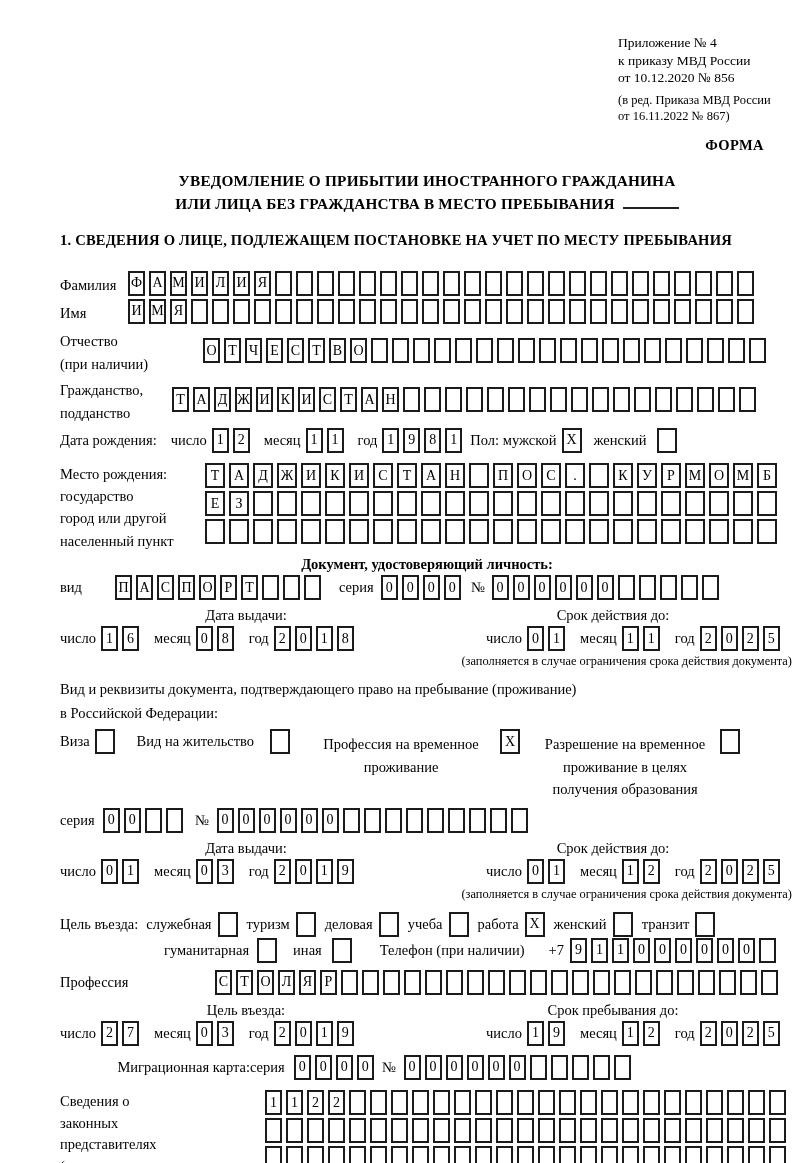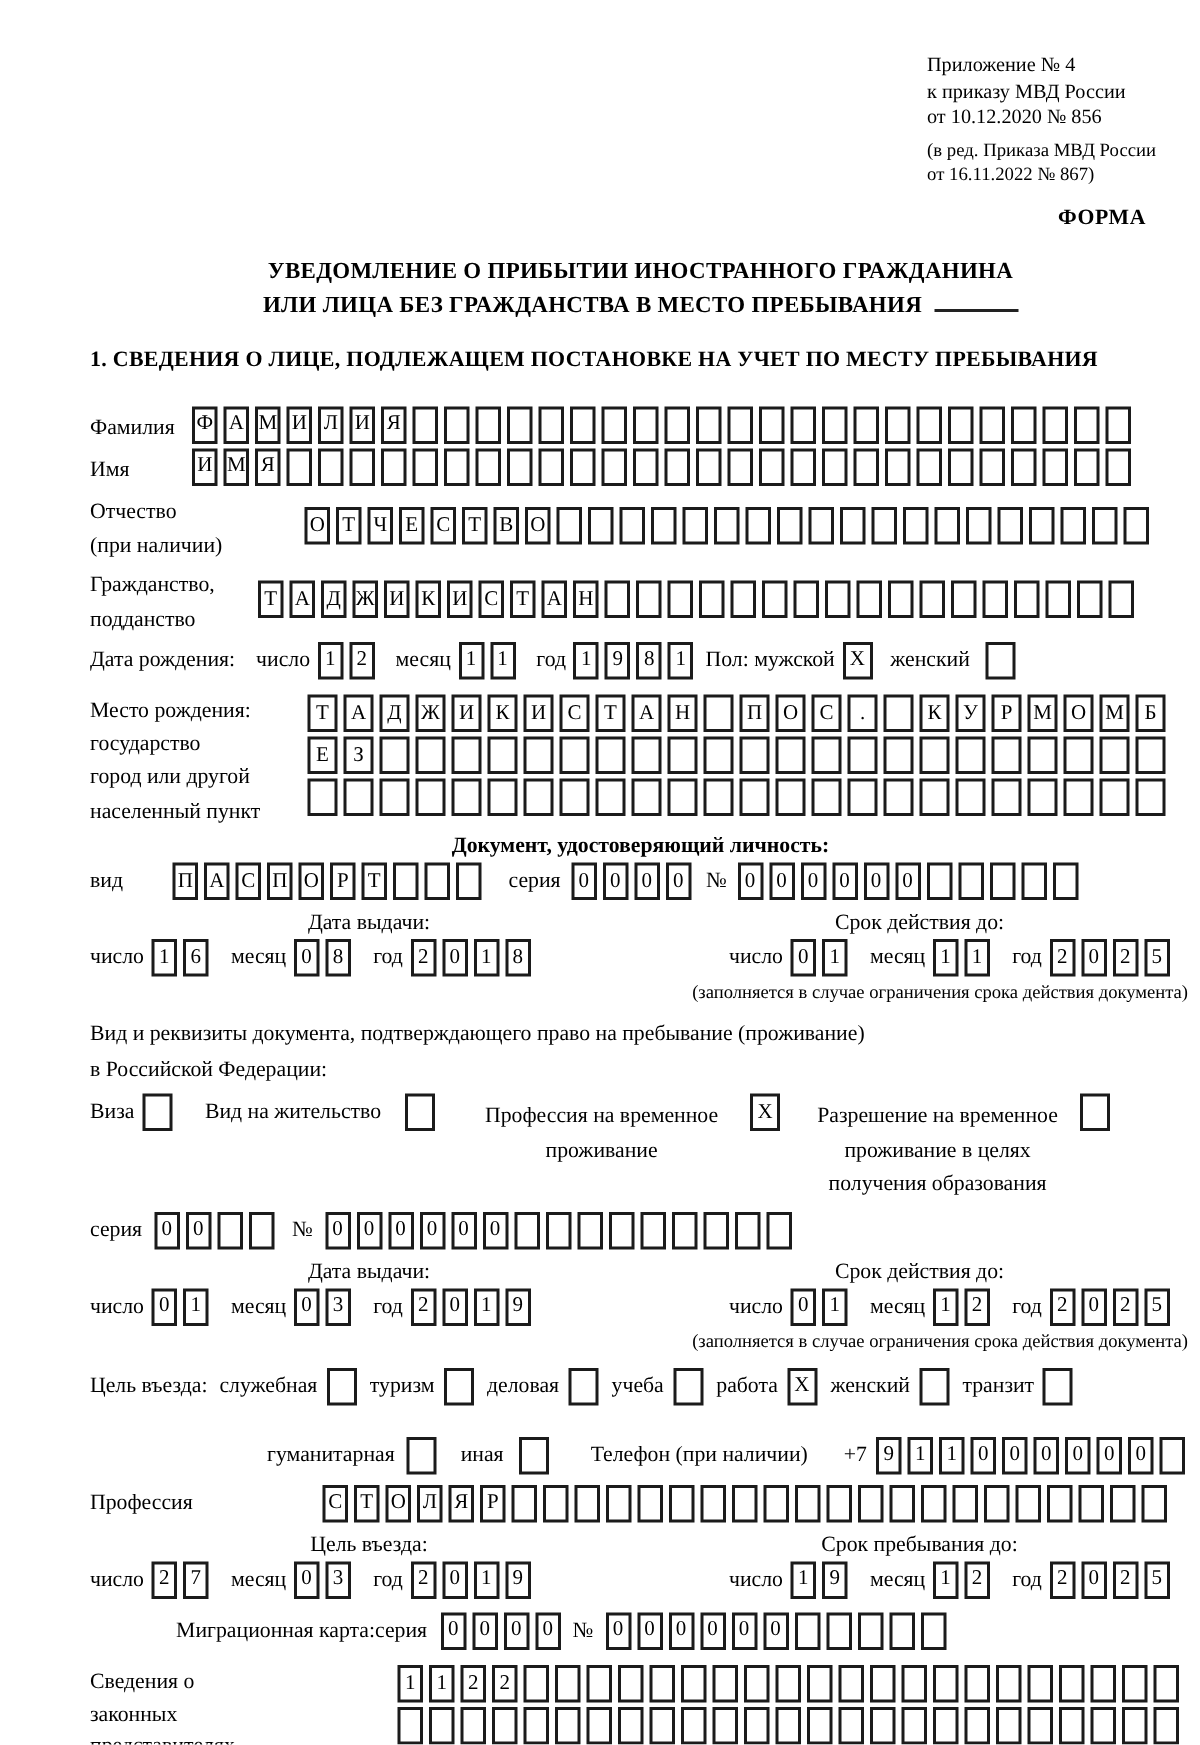--- a/index.html
+++ b/index.html
@@ -55,21 +55,21 @@
   
   .opts { display: flex; align-items: flex-start; margin-top: 4px; font-size: 14.5px; }
   .opt { display: flex; align-items: flex-start; }
   .opt .opt-label { padding-top: 4px; }
   .opt .opt-label.center { text-align: center; }
 
   
   .purpose { display: flex; align-items: center; font-size: 14.5px; margin-top: 10px; flex-wrap: nowrap; }
   .purpose .p-item { display: inline-flex; align-items: center; margin-right: 9px; }
   .purpose .p-item .cbx { margin-left: 6px; }
-  .purpose2 { display: flex; align-items: center; font-size: 14.5px; margin-top: 21px; margin-left: 104px; justify-content: flex-end; }
+  .purpose2 { display: flex; align-items: center; font-size: 14.5px; margin-top: 1px; margin-left: 104px; }
 
   .inline-gap-s { margin-left: 10px; margin-right: 5px; }
 </style>
 </head>
 <body>
 
 <div class="page">
 
   <div class="annex">
     <div>Приложение № 4</div>

